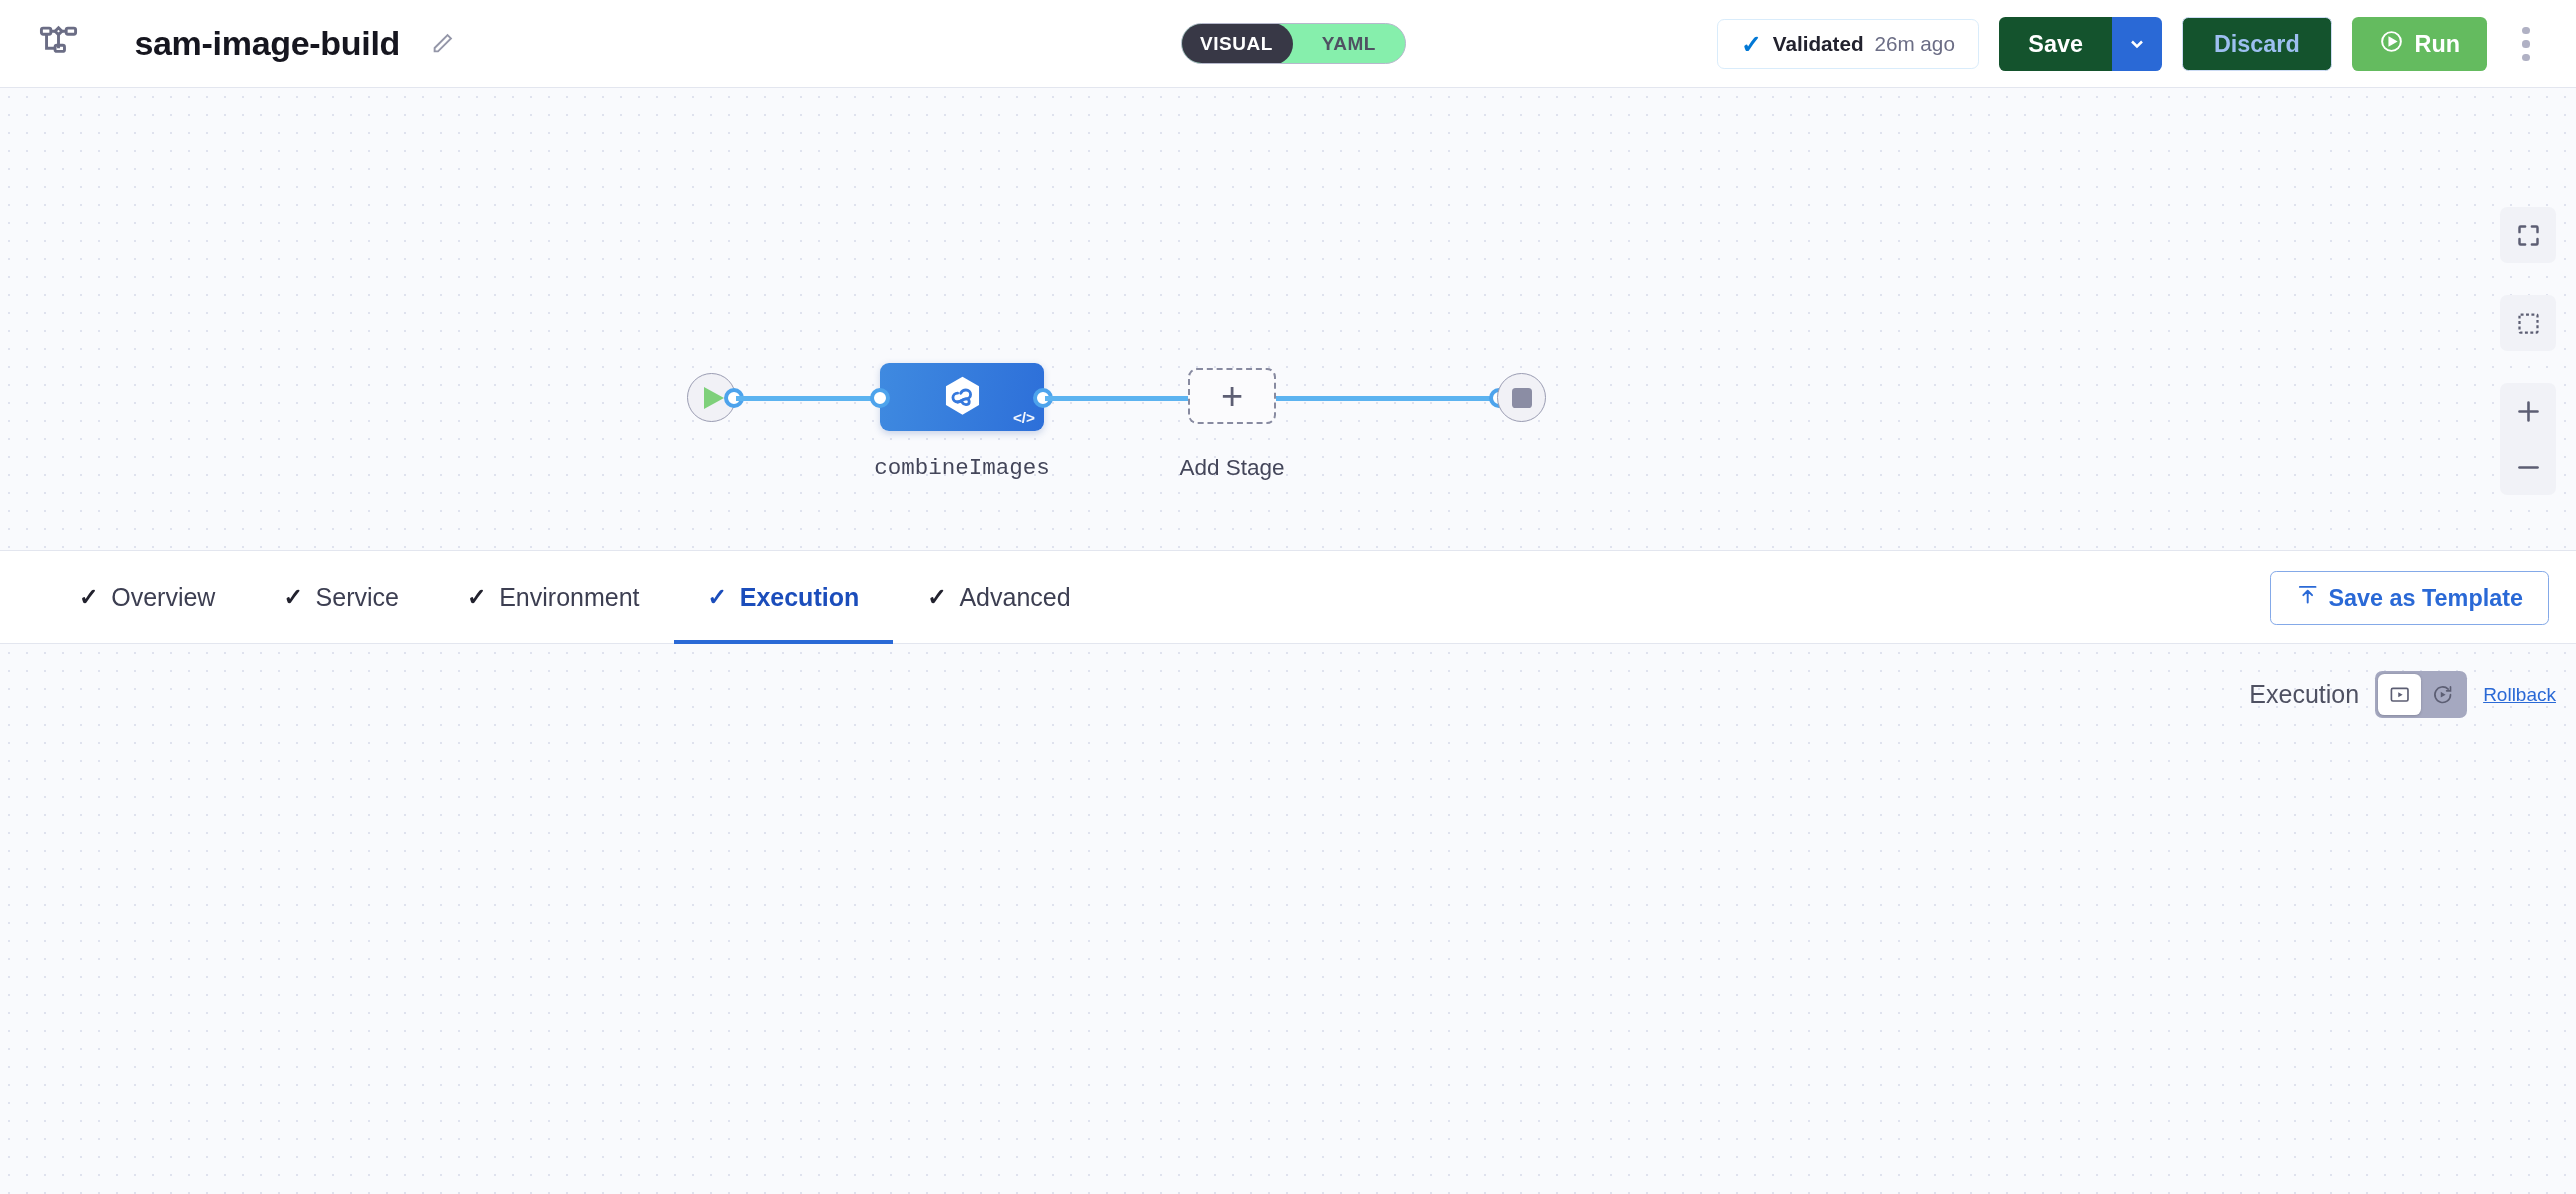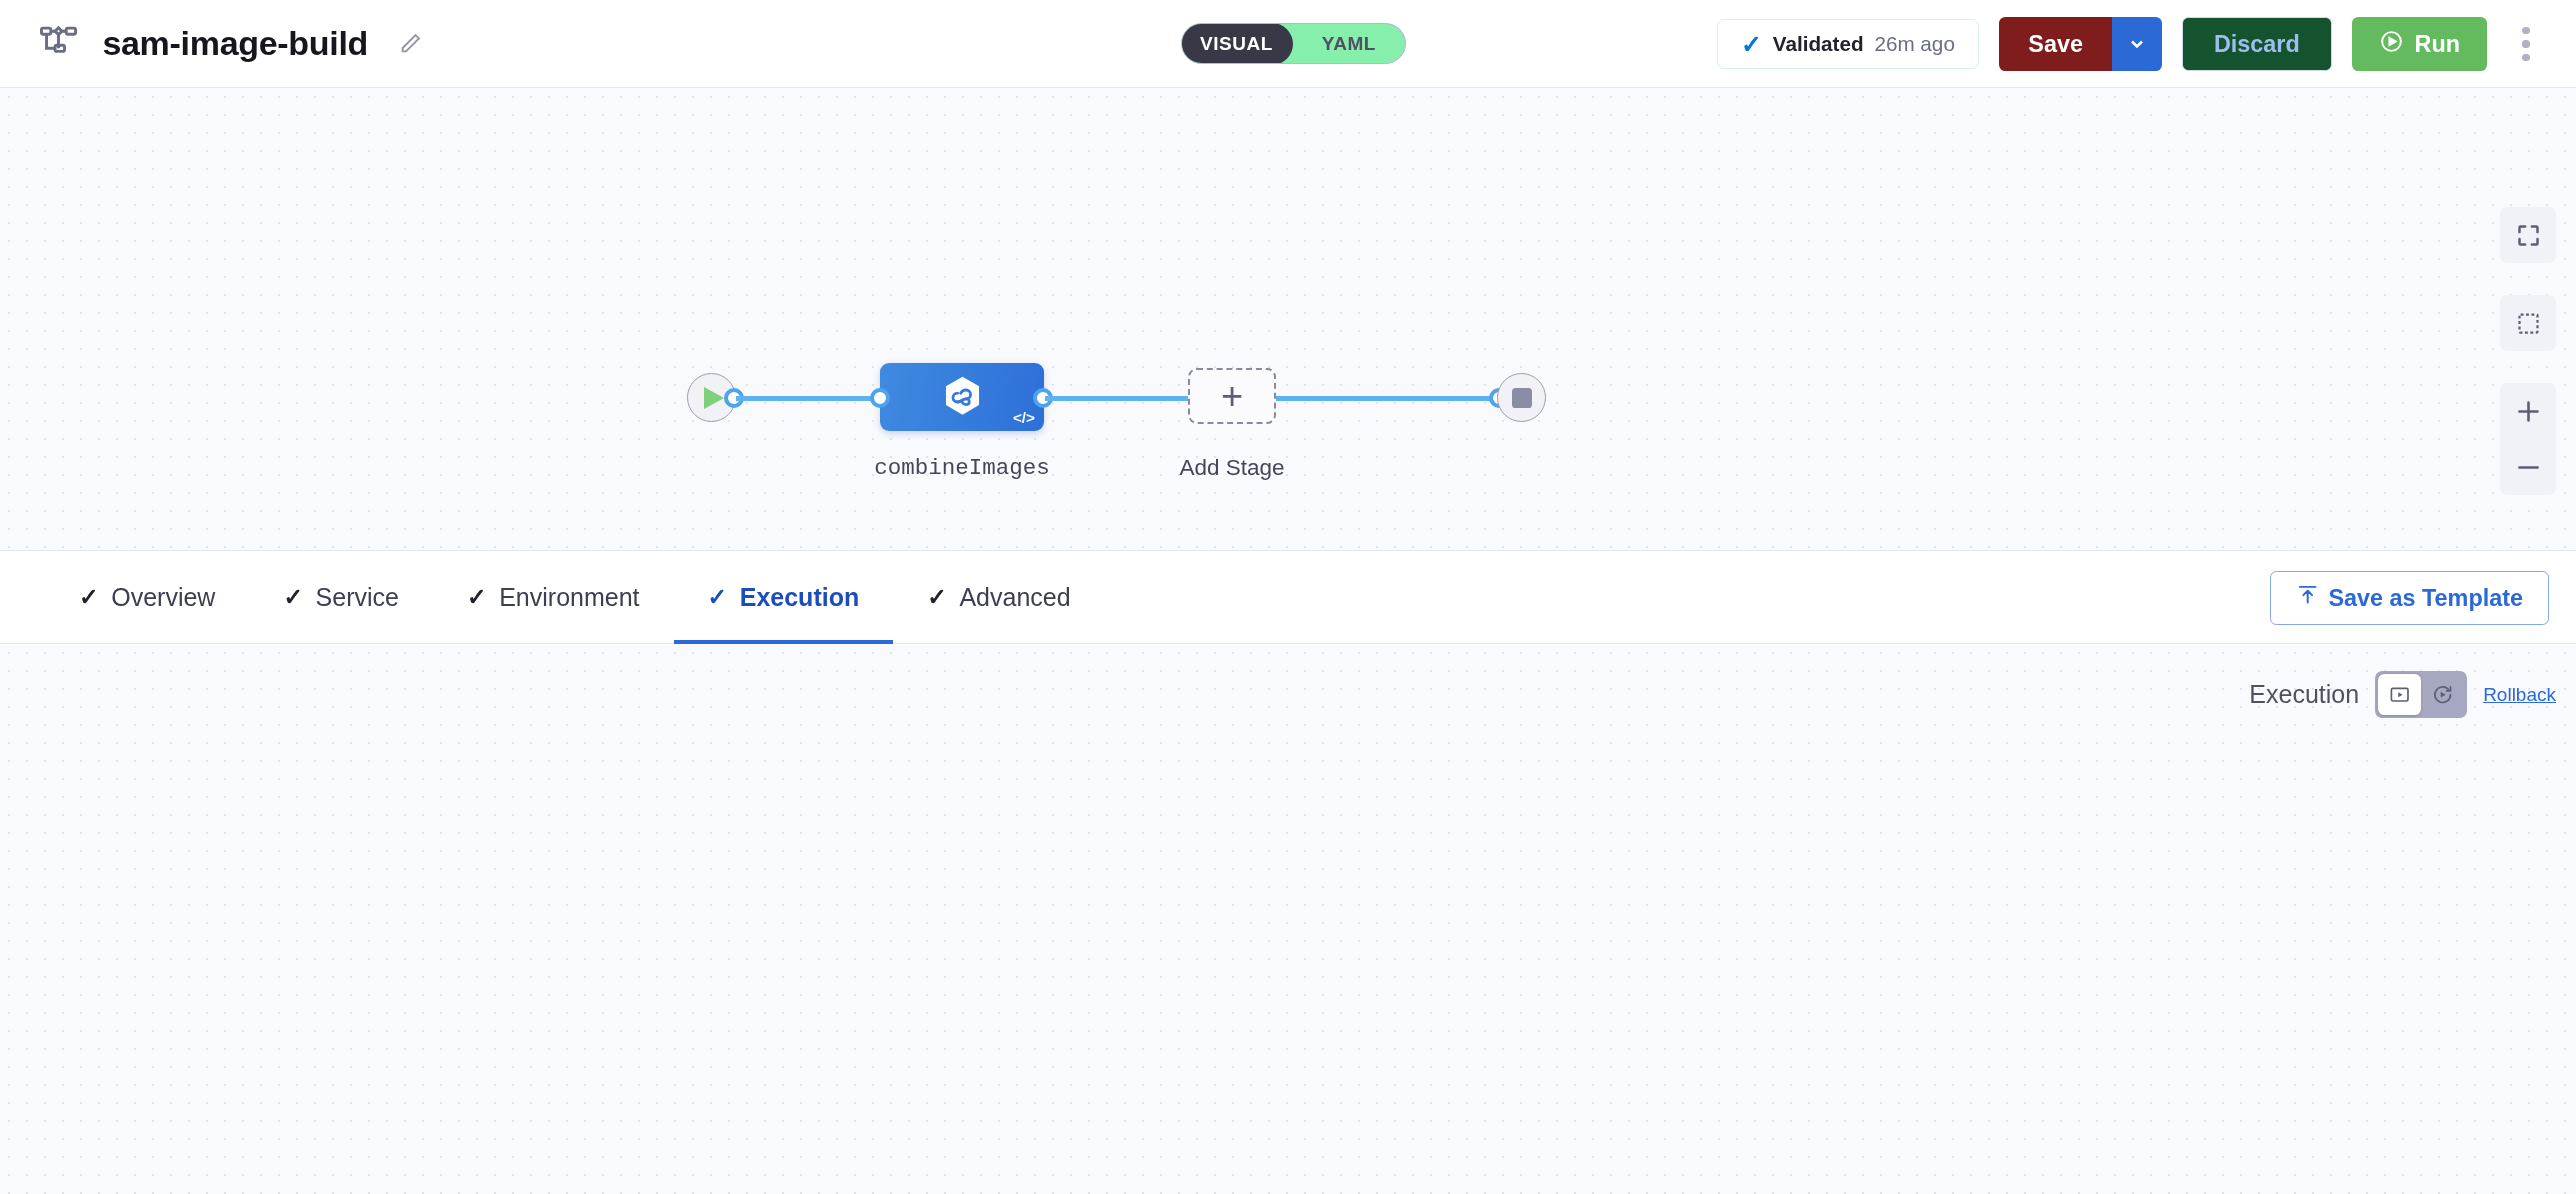--- a/index.html
+++ b/index.html
@@ -14,21 +14,21 @@
   .header {
     position: absolute; top: 0; left: 0;
     width: 2576px; height: 88px;
     background: #ffffff;
     border-bottom: 1.8px solid #e3e6ef;
     display: flex; align-items: center;
   }
   .hdr-left { display: flex; align-items: center; padding-left: 38px; gap: 23.4px; }
   .pipeline-icon { width: 41px; height: 41px; color: #6b6d85; display:flex; align-items:center; justify-content:center;}
   .pipeline-title {
-    font-size: 34px; font-weight: bold; color: #16161f; letter-spacing: -0.3px;
+    font-size: 34px; font-weight: bold; color: #16161f; letter-spacing: -0.3px; margin-left: 32px;
   }
   .edit-pencil { width: 27px; height: 27px; color: #9496a8; margin-left: 5.4px; }
 
   .hdr-center {
     position: absolute; left: 1181px; top: 23.4px;
     width: 225px; height: 41px;
     border: 1.8px solid #b6b8cc; border-radius: 23.4px;
     background: #86efac; display: flex; align-items: stretch; overflow: hidden;
   }
   .seg {
@@ -45,21 +45,21 @@
   .validated-badge {
     height: 50px; padding: 0 23.4px; display: flex; align-items: center; gap: 10.8px;
     border: 1.8px solid #d9ecfb; border-radius: 7.2px; background: #ffffff;
   }
   .validated-check { color: #0278d5; font-size: 25px; line-height: 1; font-weight: bold; }
   .validated-label { font-size: 20.7px; font-weight: bold; color: #22222e; }
   .validated-time { font-size: 20.7px; color: #6b6d85; }
 
   .save-split { display: flex; height: 54px; border-radius: 6.3px; overflow: hidden; }
   .save-main {
-    background: #7f1d1d; color: #ffffff; font-size: 23.4px; font-weight: bold;
+    background: #14532d; color: #ffffff; font-size: 23.4px; font-weight: bold;
     padding: 0 29px; display: flex; align-items: center;
   }
   .save-caret {
     background: #2a69d6; color: #ffffff; width: 50px;
     display: flex; align-items: center; justify-content: center; font-size: 18px;
   }
   .btn-discard {
     height: 54px; padding: 0 31px; display: flex; align-items: center;
     border: 1.8px solid #cddcf5; border-radius: 6.3px; background: #14532d;
     color: #9dbff0; font-size: 23.4px; font-weight: bold;

